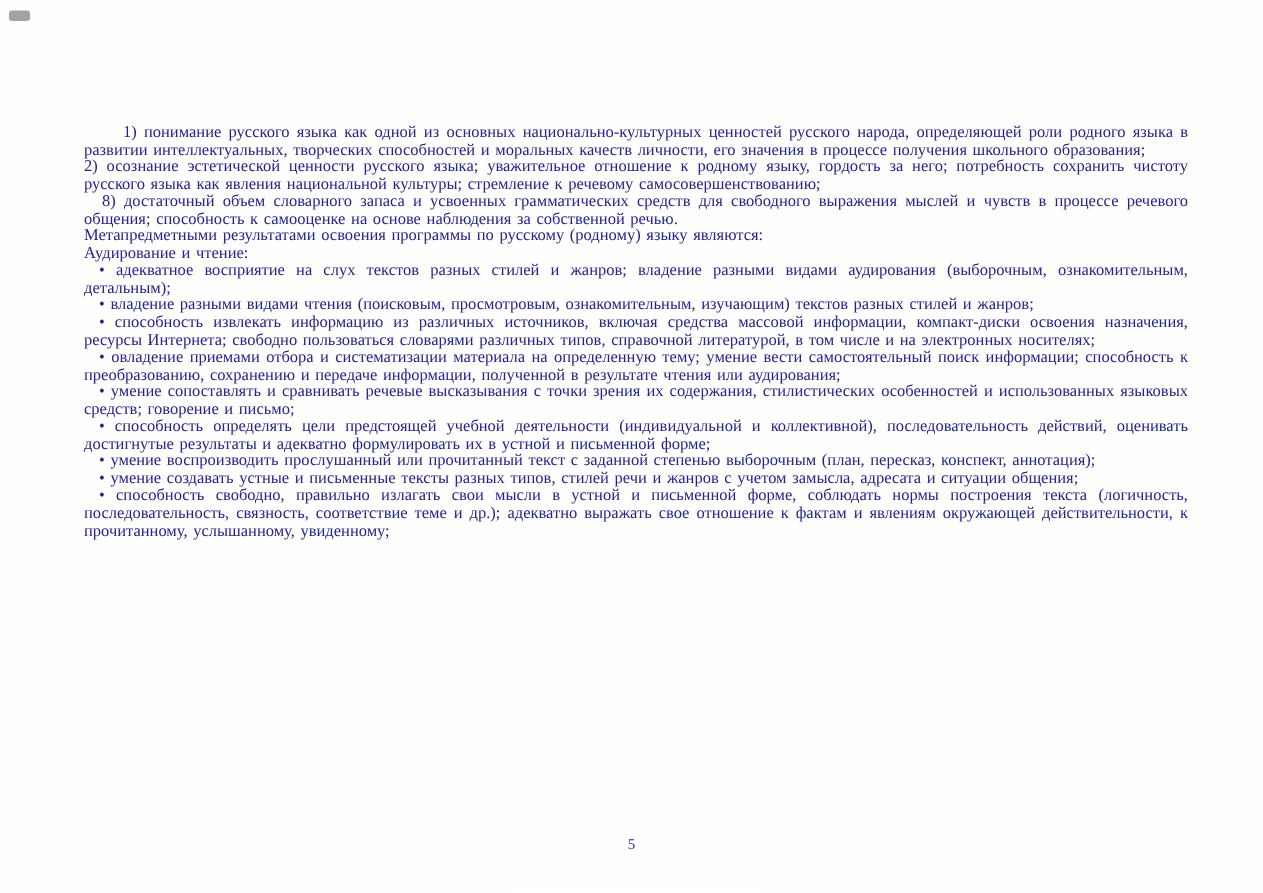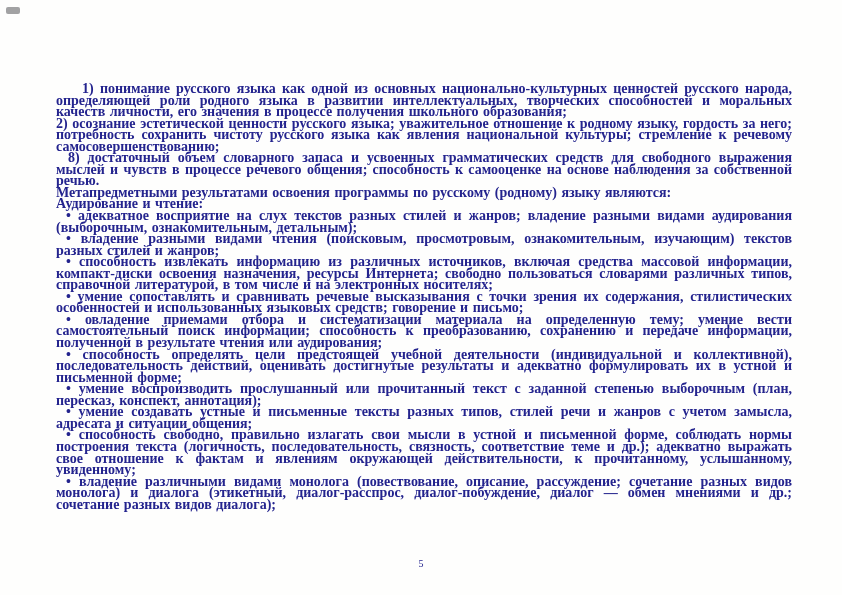--- a/index.html
+++ b/index.html
@@ -26,24 +26,24 @@
     opacity: 0.55;
     border-radius: 2px;
   }
   .content {
     position: absolute;
     left: 56px;
     top: 83px;
     width: 736px;
   }
   .p {
-    font-size: 14px;
+    font-size: 11px;
     line-height: 11.55px;
     text-align: justify;
-    font-weight: bold;
+    font-weight: normal;
     word-spacing: 1px;
     margin: 0;
   }
   .indent  { text-indent: 26px; }
   .indent-sm { text-indent: 12px; }
   .bullet  { text-indent: 10px; }
   .bi      { font-style: italic; }
   .page-number {
     position: absolute;
     left: 0;
@@ -62,23 +62,22 @@
 
   <div class="content">
     <p class="p indent">1) понимание русского языка как одной из основных национально-культурных ценностей русского народа, определяющей роли родного языка в развитии интеллектуальных, творческих способностей и моральных качеств личности, его значения в процессе получения школьного образования;</p>
     <p class="p">2) осознание эстетической ценности русского языка; уважительное отношение к родному языку, гордость за него; потребность сохранить чистоту русского языка как явления национальной культуры; стремление к речевому самосовершенствованию;</p>
     <p class="p indent-sm">8) достаточный объем словарного запаса и усвоенных грамматических средств для свободного выражения мыслей и чувств в процессе речевого общения; способность к самооценке на основе наблюдения за собственной речью.</p>
     <p class="p">Метапредметными результатами освоения программы по русскому (родному) языку являются:</p>
     <p class="p">Аудирование и чтение:</p>
     <p class="p bullet">• адекватное восприятие на слух текстов разных стилей и жанров; владение разными видами аудирования (выборочным, ознакомительным, детальным);</p>
     <p class="p bullet">• владение разными видами чтения (поисковым, просмотровым, ознакомительным, изучающим) текстов разных стилей и жанров;</p>
     <p class="p bullet">• способность извлекать информацию из различных источников, включая средства массовой информации, компакт-диски освоения назначения, ресурсы Интернета; свободно пользоваться словарями различных типов, справочной литературой, в том числе и на электронных носителях;</p>
+    <p class="p bullet">• овладение приемами отбора и систематизации материала на определенную тему; умение вести самостоятельный поиск информации; способность к преобразованию, сохранению и передаче информации, полученной в результате чтения или аудирования;</p>
     <p class="p bullet">• умение сопоставлять и сравнивать речевые высказывания с точки зрения их содержания, стилистических особенностей и использованных языковых средств; говорение и письмо;</p>
-    <p class="p bullet">• овладение приемами отбора и систематизации материала на определенную тему; умение вести самостоятельный поиск информации; способность к преобразованию, сохранению и передаче информации, полученной в результате чтения или аудирования;</p>
     <p class="p bullet">• способность определять цели предстоящей учебной деятельности (индивидуальной и коллективной), последовательность действий, оценивать достигнутые результаты и адекватно формулировать их в устной и письменной форме;</p>
     <p class="p bullet">• умение воспроизводить прослушанный или прочитанный текст с заданной степенью выборочным (план, пересказ, конспект, аннотация);</p>
     <p class="p bullet">• умение создавать устные и письменные тексты разных типов, стилей речи и жанров с учетом замысла, адресата и ситуации общения;</p>
     <p class="p bullet">• способность свободно, правильно излагать свои мысли в устной и письменной форме, соблюдать нормы построения текста (логичность, последовательность, связность, соответствие теме и др.); адекватно выражать свое отношение к фактам и явлениям окружающей действительности, к прочитанному, услышанному, увиденному;</p>
-    <p class="p bullet">• владение различными видами монолога (повествование, описание, рассуждение; сочетание разных видов монолога) и диалога (этикетный, диалог-расспрос, диалог-побуждение, диалог — обмен мнениями и др.; сочетание разных видов диалога);</p>
   </div>
 
   <div class="page-number">5</div>
 </div>
 
 </body></html>

